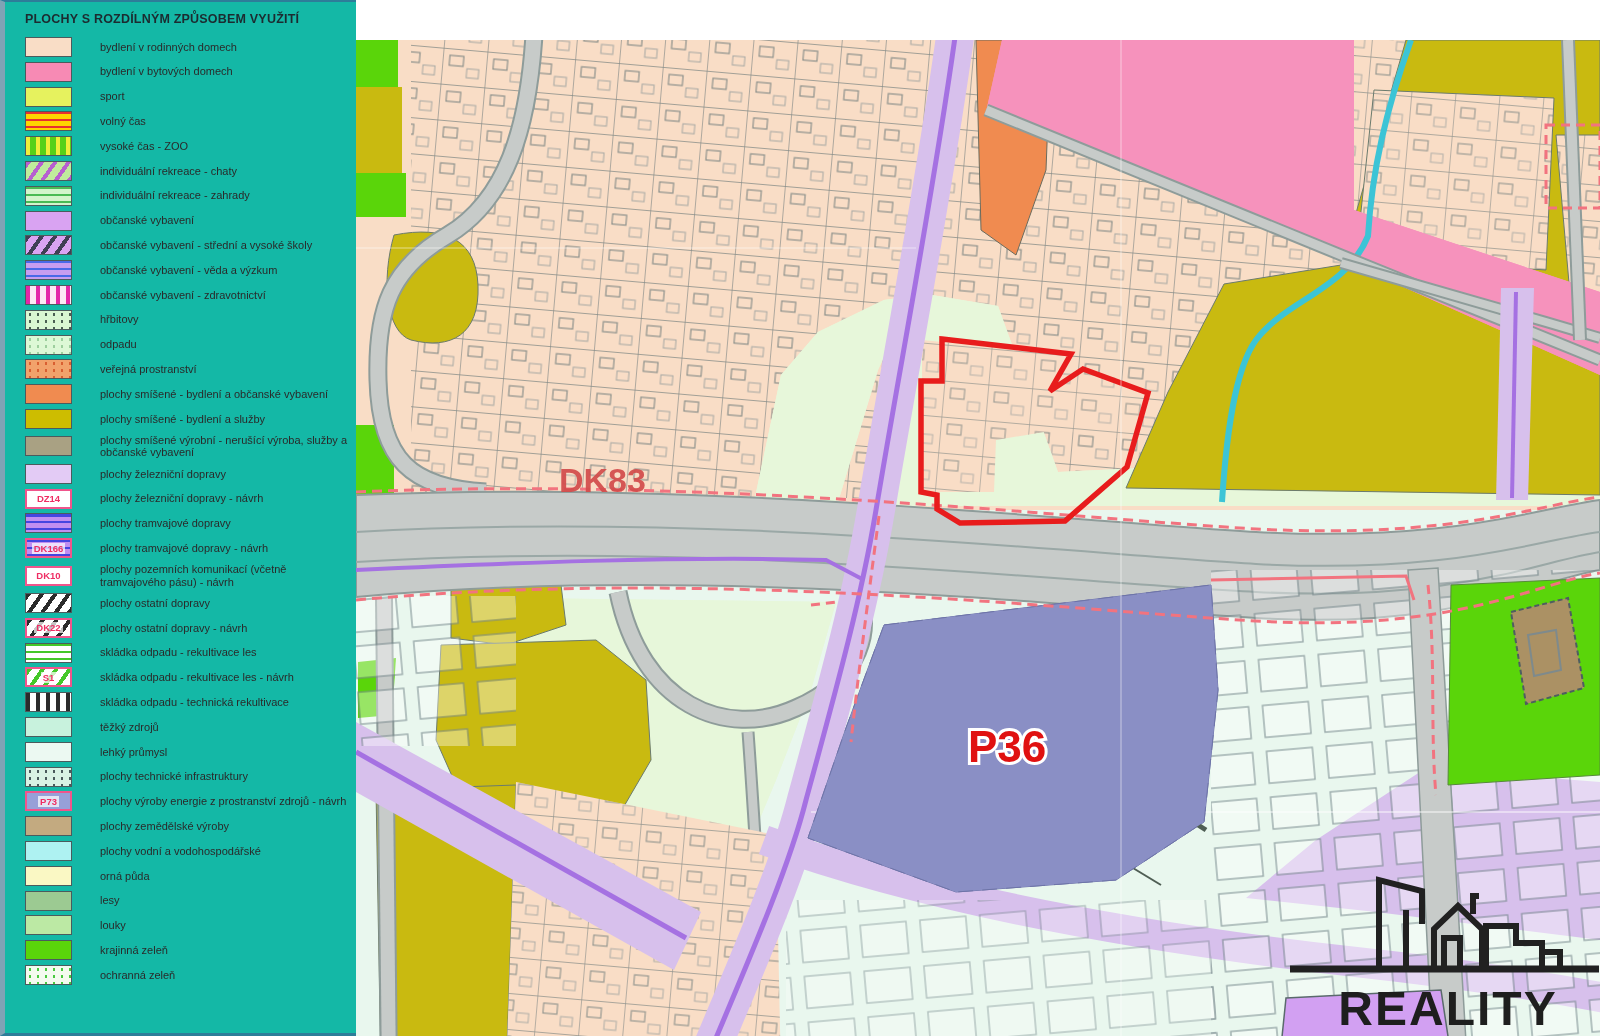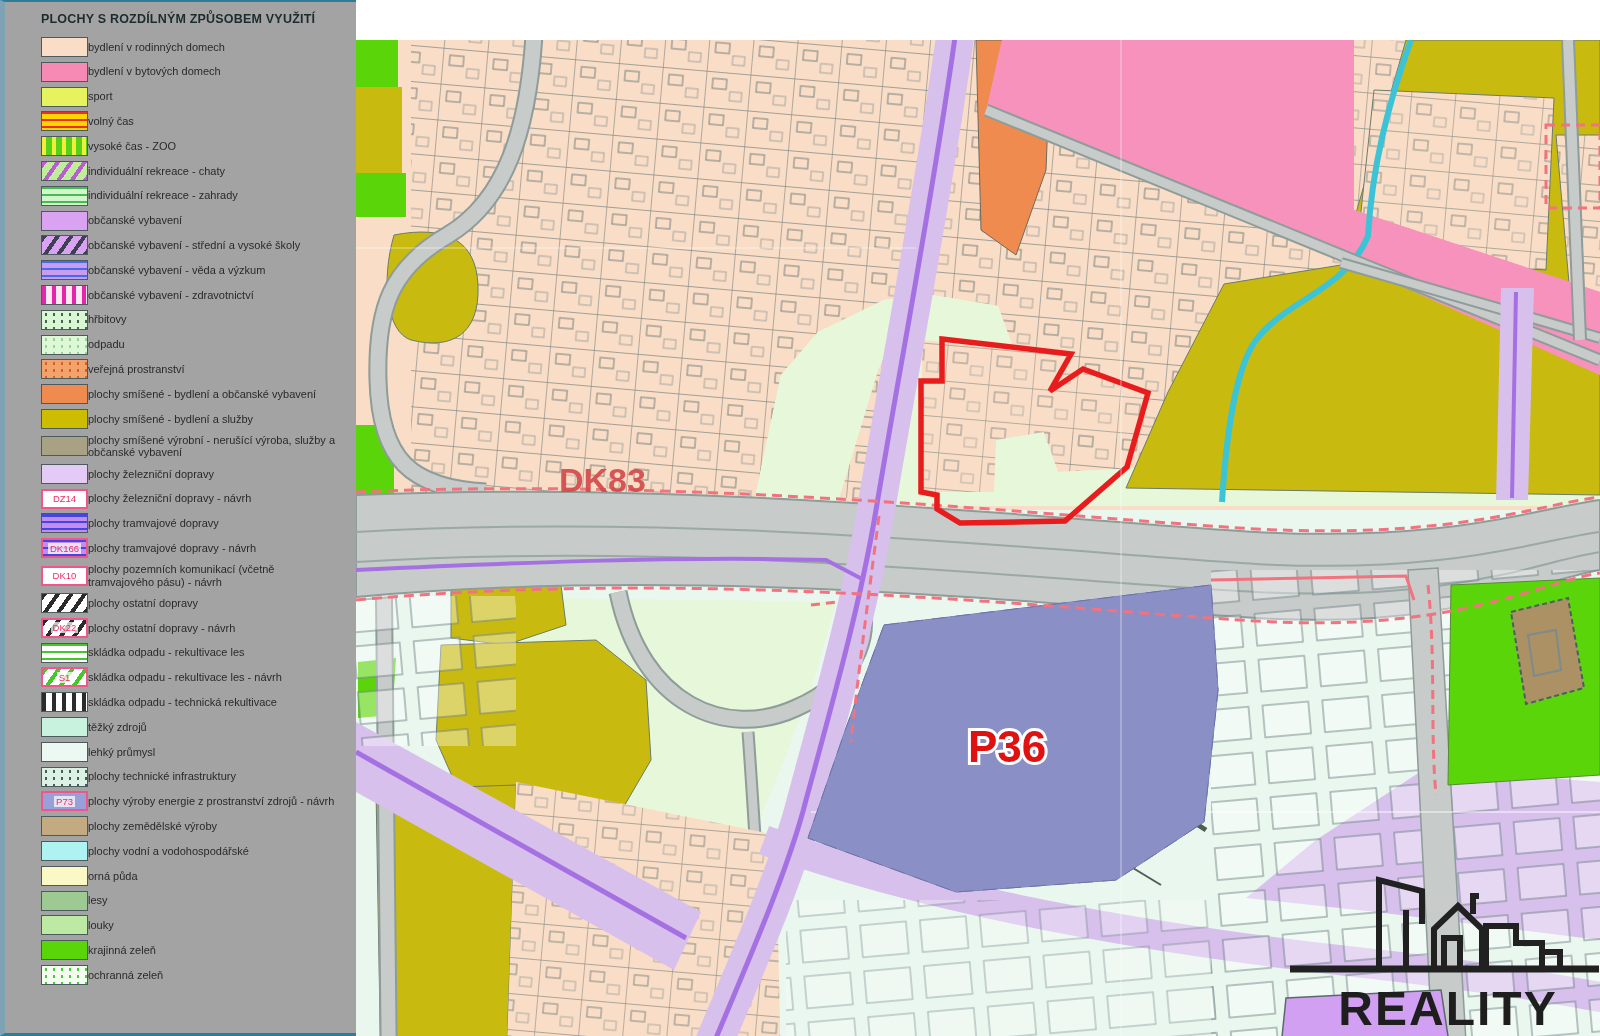--- a/index.html
+++ b/index.html
@@ -1,27 +1,27 @@
 <!DOCTYPE html>
 <html><head>
 <meta charset="utf-8">
 <style>
   html,body{margin:0;padding:0;}
   body{width:1600px;height:1036px;overflow:hidden;background:#fff;
        font-family:"Liberation Sans", sans-serif;position:relative;}
   
   #legend{position:absolute;left:0;top:0;width:356px;height:1036px;box-sizing:border-box;
-    background:#a3a3a3;border-left:5px solid #7fa3b5;border-top:2px solid #2d7d99;
-    border-bottom:3px solid #2d7d99;padding:8px 6px 0 36px;z-index:5;}
+    background:#14b8a6;border-left:5px solid #7fa3b5;border-top:2px solid #2d7d99;
+    border-bottom:3px solid #2d7d99;padding:8px 6px 0 20px;z-index:5;}
   #legend h1{font-size:12.5px;margin:2px 0 11px 0;color:#1c2b30;letter-spacing:.2px;}
-  .li{display:flex;align-items:center;gap:0;min-height:20px;margin:0 0 4.8px 0;}
+  .li{display:flex;align-items:center;gap:28px;min-height:20px;margin:0 0 4.8px 0;}
   .sw{width:47px;height:20px;flex:0 0 47px;box-sizing:border-box;border:1px solid #4b5b5d;
       position:relative;display:flex;align-items:center;justify-content:center;}
   .sw.badged{border:2px solid #f0558c;}
-  .bd{font-size:9.5px;font-weight:normal;color:#ef2d63;background:rgba(255,255,255,.72);
+  .bd{font-size:9.5px;font-weight:bold;color:#ef2d63;background:rgba(255,255,255,.72);
       padding:0 2px;line-height:11px;}
   .lb{font-size:11px;line-height:1.15;color:#2a2a2a;max-width:252px;}
   
   #map{position:absolute;left:356px;top:0;width:1244px;height:1036px;margin-top:40px;}
   svg text{font-family:"Liberation Sans", sans-serif;}
 </style>
 </head>
 <body>
 
 <aside id="legend">

